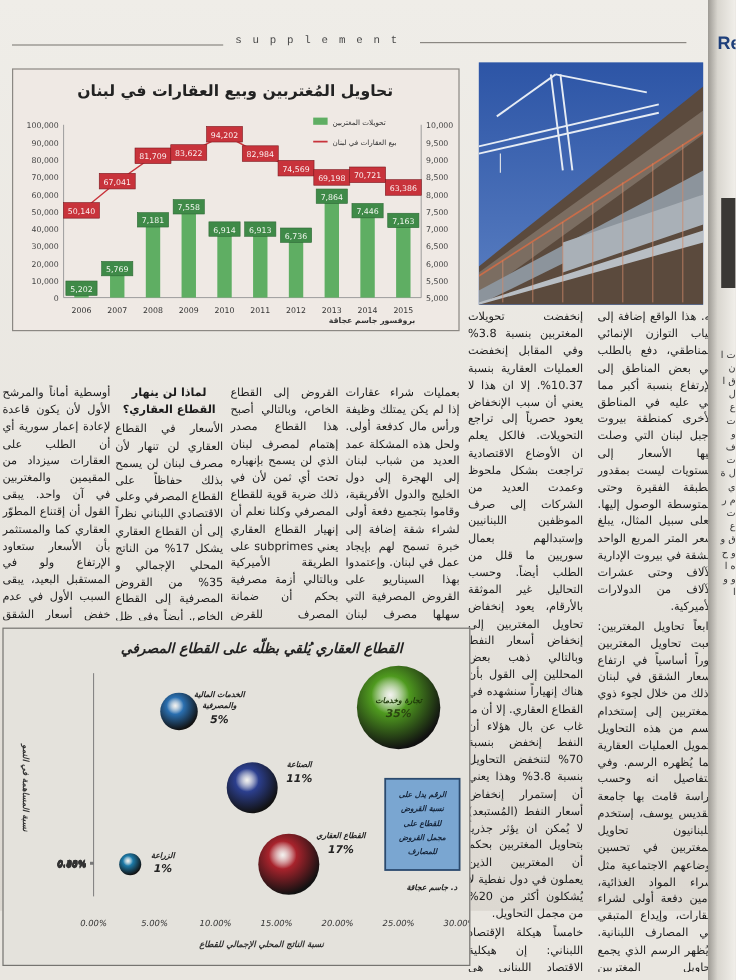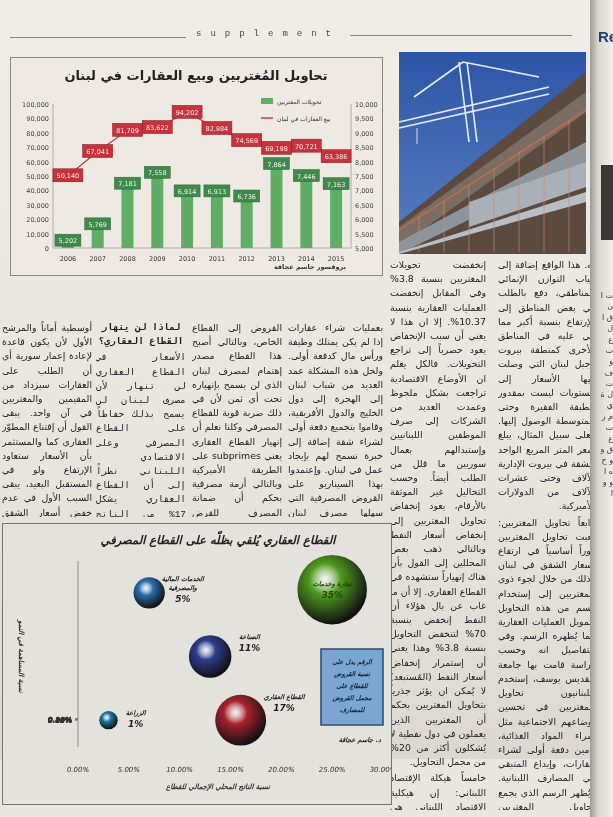--- a/index.html
+++ b/index.html
@@ -178,21 +178,21 @@
     <p>إنخفضت تحويلات المغتربين بنسبة 3.8% وفي المقابل إنخفضت العمليات العقارية بنسبة 10.37%. إلا ان هذا لا يعني أن سبب الإنخفاض يعود حصرياً إلى تراجع التحويلات. فالكل يعلم ان الأوضاع الاقتصادية تراجعت بشكل ملحوظ وعمدت العديد من الشركات إلى صرف الموظفين اللبنانيين وإستبدالهم بعمال سوريين ما قلل من الطلب أيضاً. وحسب التحاليل غير الموثقة بالأرقام، يعود إنخفاض تحاويل المغتربين إلى إنخفاض أسعار النفط وبالتالي ذهب بعض المحللين إلى القول بأن هناك إنهياراً سنشهده في القطاع العقاري. إلا أن ما غاب عن بال هؤلاء أن النفط إنخفض بنسبة 70% لتنخفض التحاويل بنسبة 3.8% وهذا يعني أن إستمرار إنخفاض أسعار النفط (المُستبعد) لا يُمكن ان يؤثر جذرياً بتحاويل المغتربين بحكم أن المغتربين الذين يعملون في دول نفطية لا يُشكلون أكثر من 20% من مجمل التحاويل.</p>
     <p>خامساً هيكلة الإقتصاد اللبناني: إن هيكلية الاقتصاد اللبناني هي المسؤول الأول عن تراجع القطاع العقاري من ناحية أن الاقتصاد اللبناني لا يستطيع إستيعاب اليد العاملة اللبنانية وبالتالي لا يُمكن للمقيم أن يقوم</p>
   </div>
 
   <div class="col" style="left:288px;top:321px;width:95px;height:196px;">
     <p>بعمليات شراء عقارات إذا لم يكن يمتلك وظيفة ورأس مال كدفعة أولى. ولحل هذه المشكلة عمد العديد من شباب لبنان إلى الهجرة إلى دول الخليج والدول الأفريقية، وقاموا بتجميع دفعة أولى لشراء شقة إضافة إلى خبرة تسمح لهم بإيجاد عمل في لبنان. وإعتمدوا بهذا السيناريو على القروض المصرفية التي سهلها مصرف لبنان والمصارف التجارية بحيث أصبحت القروض العقارية تشكل 35% من مجمل</p>
   </div>
   <div class="col" style="left:192px;top:321px;width:90px;height:196px;">
     <p>القروض إلى القطاع الخاص، وبالتالي أصبح هذا القطاع مصدر إهتمام لمصرف لبنان الذي لن يسمح بإنهياره تحت أي ثمن لأن في ذلك ضربة قوية للقطاع المصرفي وكلنا نعلم أن إنهيار القطاع العقاري يعني subprimes على الطريقة الأميركية وبالتالي أزمة مصرفية بحكم أن ضمانة المصرف للقرض المعطى للمستثمر هو العقار بحد ذاته، وبالتالي لا يمكن السماح لقيمة هذه الضمانة بالإنهيار.</p>
   </div>
-  <div class="col" style="left:96px;top:321px;width:90px;height:196px;font-family:Liberation Mono, monospace;">
+  <div class="col" style="left:96px;top:321px;width:90px;height:196px;">
     <p class="subhead">لماذا لن ينهار القطاع العقاري؟</p>
     <p>الأسعار في القطاع العقاري لن تنهار لأن مصرف لبنان لن يسمح بذلك حفاظاً على القطاع المصرفي وعلى الاقتصادي اللبناني نظراً إلى أن القطاع العقاري يشكل 17% من الناتج المحلي الإجمالي و 35% من القروض المصرفية إلى القطاع الخاص. أيضاً وفي ظل منطقة مشتعلة، يبقى لبنان من أكثر البلدان الشرق</p>
   </div>
   <div class="col" style="left:2px;top:321px;width:90px;height:196px;">
     <p>أوسطية أماناً والمرشح الأول لأن يكون قاعدة لإعادة إعمار سورية أي أن الطلب على العقارات سيزداد من المقيمين والمغتربين في آن واحد. يبقى القول أن إقتناع المطوّر العقاري كما والمستثمر بأن الأسعار ستعاود الإرتفاع ولو في المستقبل البعيد، يبقى السبب الأول في عدم خفض أسعار الشقق وإذا ما رأينا عمليات تتم بأسعار منخفضة فإنها تعكس قبل كل شيء حاجة البائع إلى السيولة.</p>
   </div>
 
   <div class="chart-box chart2">
     <svg id="chart2" width="388" height="280">
         <defs>

